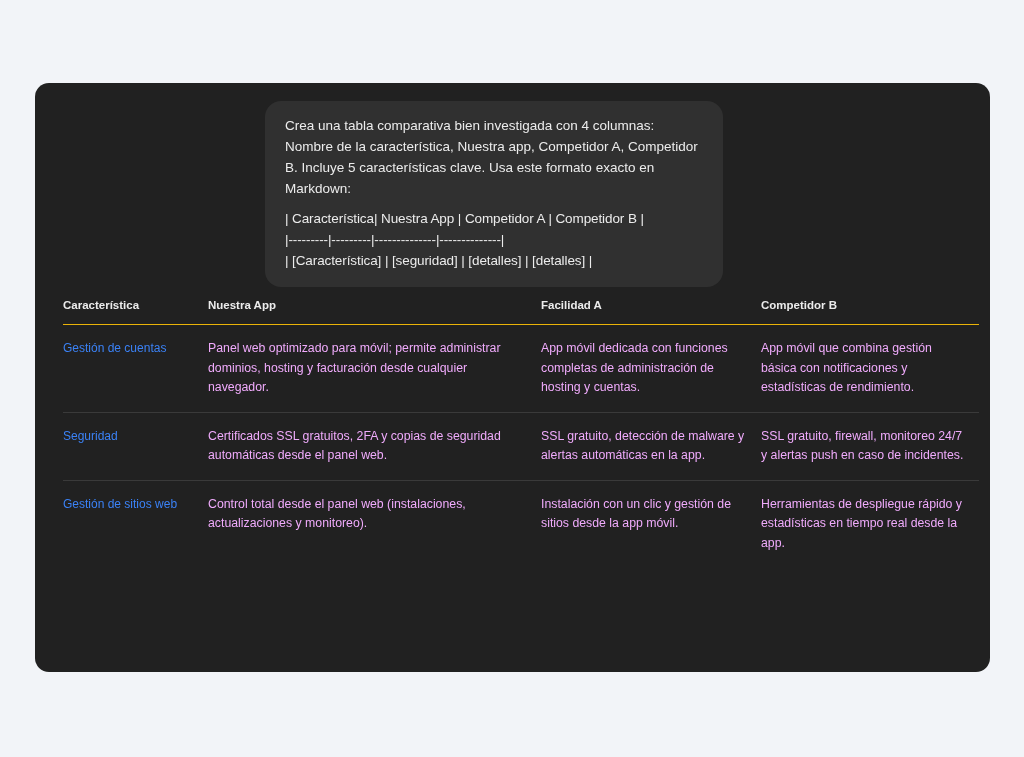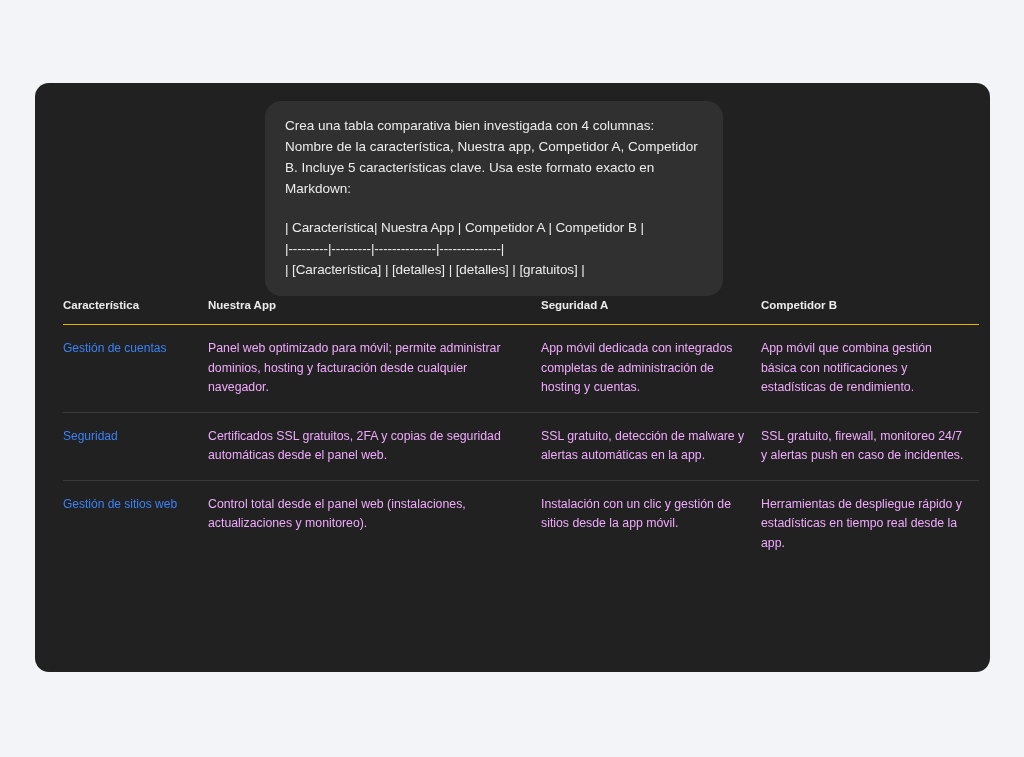--- a/index.html
+++ b/index.html
@@ -57,21 +57,21 @@
     font-size: 13.5px;
     line-height: 21px;
   }
   .prompt-bubble p {
     margin: 0;
   }
   .prompt-bubble .para {
     margin: 0 0 4px 0;
   }
   .prompt-bubble .code-block {
-    margin-top: 18px;
+    margin-top: 9px;
   }
   .prompt-bubble .code-line {
     margin: 0;
     white-space: pre;
     font-size: 13.5px;
     line-height: 21px;
     letter-spacing: -0.1px;
   }
 
   
@@ -123,46 +123,46 @@
 <div class="page">
 
   <div class="panel">
 
     <div class="prompt-row">
       <div class="prompt-bubble">
         <p class="para">Crea una tabla comparativa bien investigada con 4 columnas: Nombre de la característica, Nuestra app, Competidor A, Competidor B. Incluye 5 características clave. Usa este formato exacto en Markdown:</p>
         <div class="code-block">
           <p class="code-line">| Característica| Nuestra App | Competidor A | Competidor B |</p>
           <p class="code-line">|---------|---------|--------------|--------------|</p>
-          <p class="code-line">| [Característica] | [detalles] | [detalles] | [gratuitos] |</p>
+          <p class="code-line">| [Característica] | [seguridad] | [detalles] | [detalles] |</p>
         </div>
       </div>
     </div>
 
     <div class="table-wrap">
       <table class="compare">
         <colgroup>
           <col class="c1">
             <col class="c2">
             <col class="c3">
             <col class="c4">
         </colgroup>
         <thead>
           <tr>
             <th>Característica</th>
             <th>Nuestra App</th>
-            <th>Seguridad A</th>
+            <th>Facilidad A</th>
             <th>Competidor B</th>
           </tr>
         </thead>
         <tbody>
           <tr>
             <td class="feature">Gestión de cuentas</td>
             <td>Panel web optimizado para móvil; permite administrar dominios, hosting y facturación desde cualquier navegador.</td>
-            <td>App móvil dedicada con integrados completas de administración de hosting y cuentas.</td>
+            <td>App móvil dedicada con funciones completas de administración de hosting y cuentas.</td>
             <td>App móvil que combina gestión básica con notificaciones y estadísticas de rendimiento.</td>
           </tr>
           <tr>
             <td class="feature">Seguridad</td>
             <td>Certificados SSL gratuitos, 2FA y copias de seguridad automáticas desde el panel web.</td>
             <td>SSL gratuito, detección de malware y alertas automáticas en la app.</td>
             <td>SSL gratuito, firewall, monitoreo 24/7 y alertas push en caso de incidentes.</td>
           </tr>
           <tr>
             <td class="feature">Gestión de sitios web</td>

